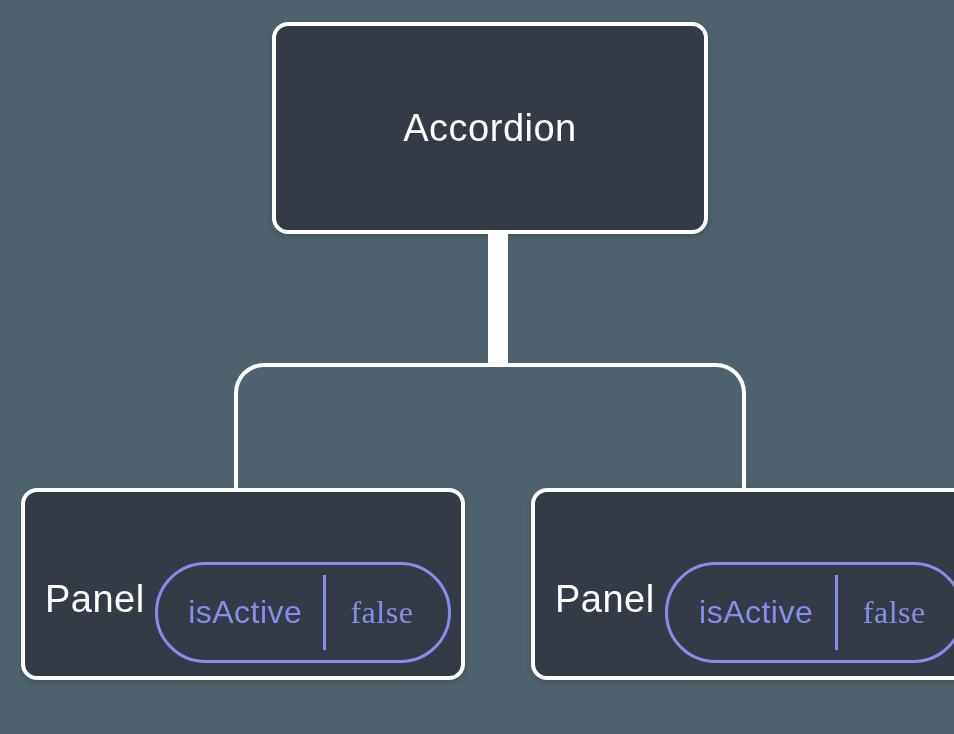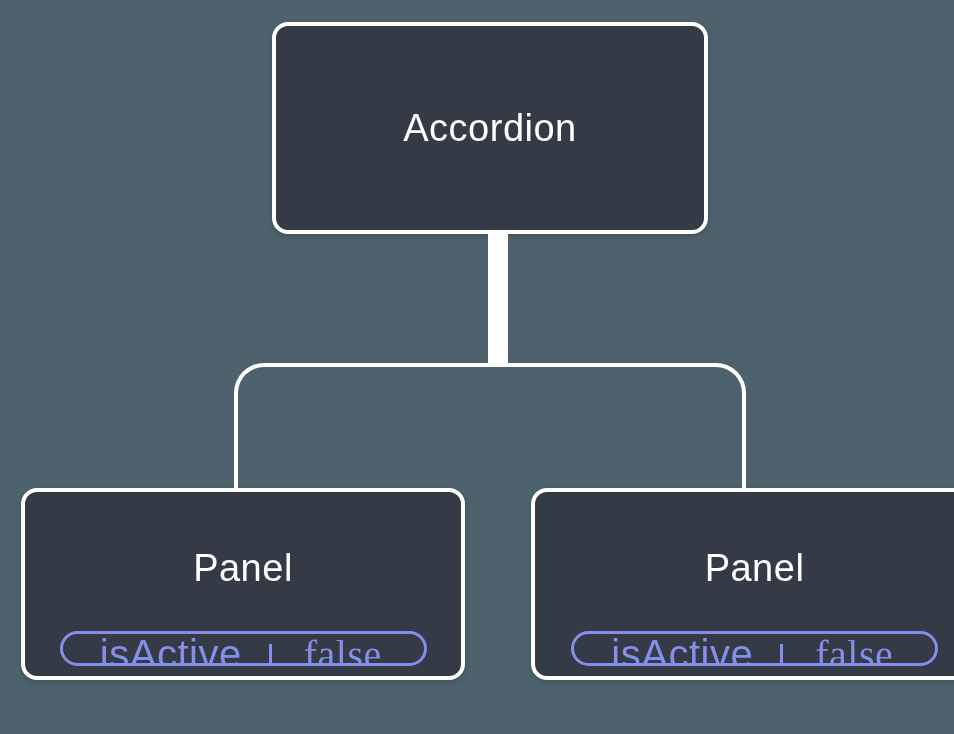--- a/index.html
+++ b/index.html
@@ -61,42 +61,42 @@
     height: 127px;
     border: 4px solid var(--connector);
     border-bottom: none;
     border-radius: 30px 30px 0 0;
     background: transparent;
   }
   .node-panel {
     top: 468px;
     height: 192px;
     display: flex;
-    flex-direction: column;
+    flex-direction: row;
     align-items: center;
     padding-top: 40px;
   }
   .panel-left  { left: 1px;   width: 444px; }
   .panel-right { left: 511px; width: 447px; }
   .panel-title { line-height: 52px; }
   .state-pill {
     margin-top: 27px;
     width: 367px;
     height: 101px;
     border: 3px solid var(--state-accent);
     border-radius: 51px;
     display: flex;
     overflow: hidden;
   }
   .pill-cell {
     display: flex;
     align-items: center;
     justify-content: center;
     color: var(--state-accent);
-    font-size: 40px;
+    font-size: 32px;
     font-weight: 400;
     letter-spacing: 0.5px;
   }
   .pill-name {
     width: 58.5%;
     border-right: 3px solid var(--state-accent);
   }
   .pill-value { width: 41.5%; font-family: Liberation Serif, serif; }
 </style>
 </head>

